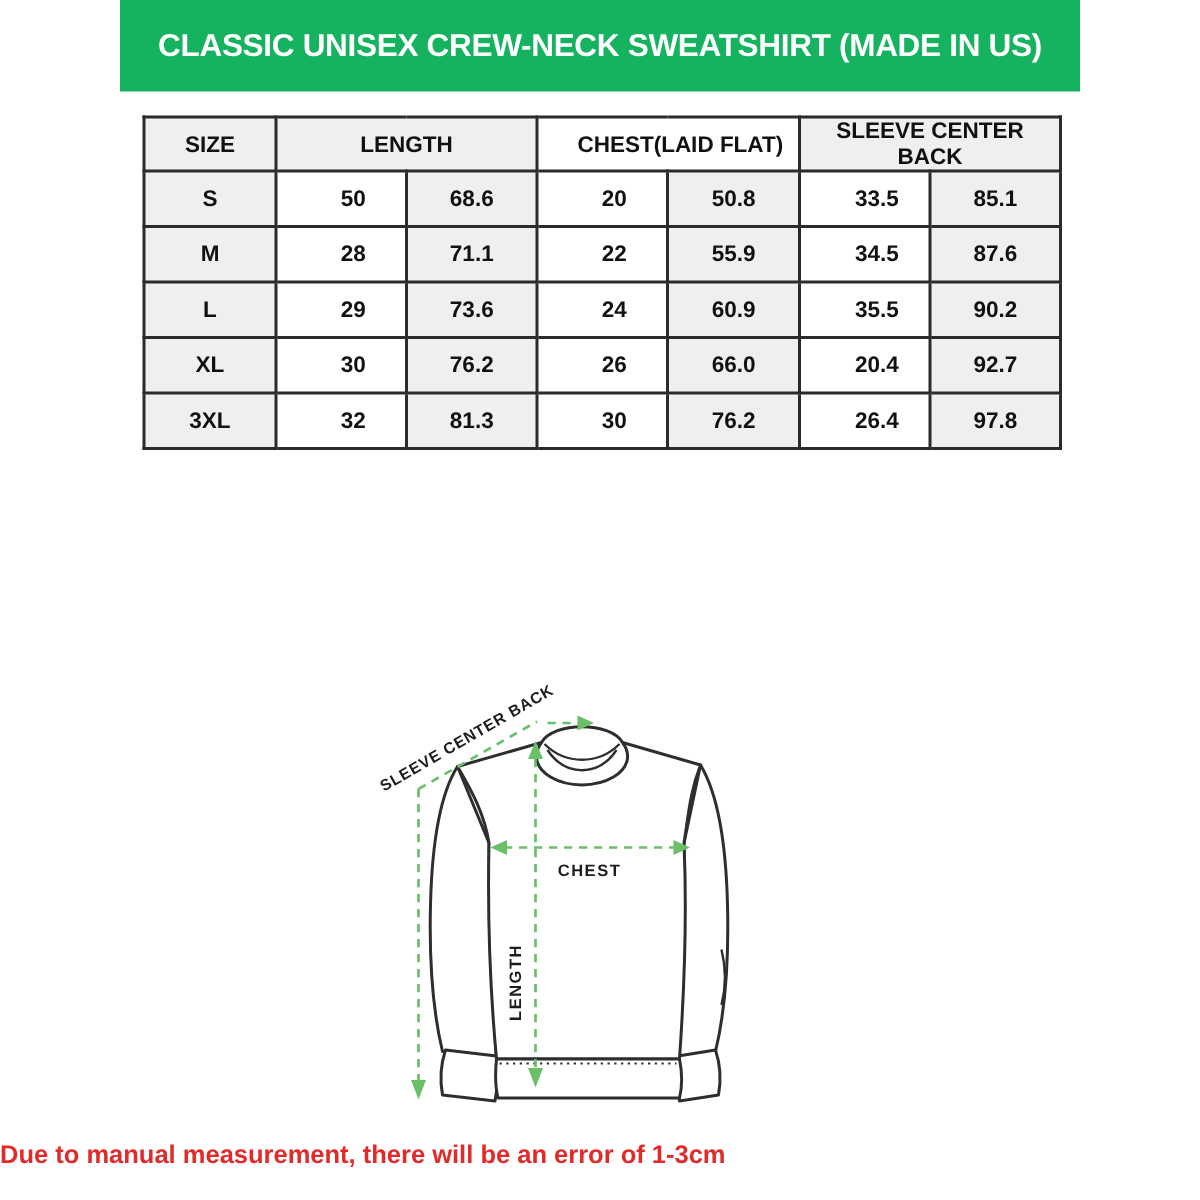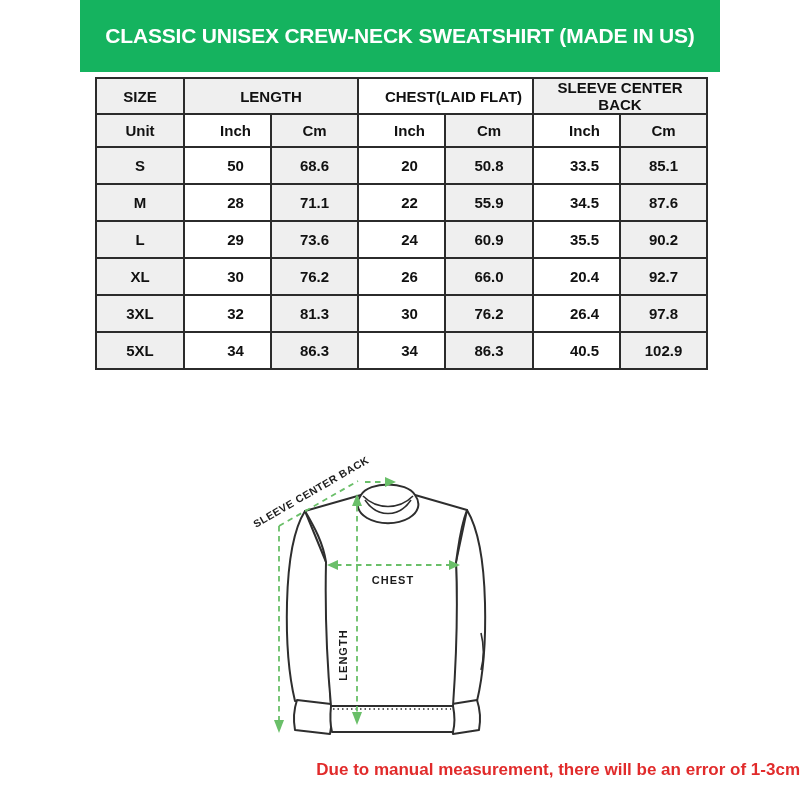--- a/index.html
+++ b/index.html
@@ -1,21 +1,21 @@
 <!DOCTYPE html>
 <html><head>
 <meta charset="utf-8">
 <style>
   * { margin:0; padding:0; box-sizing:border-box; }
   html,body { width:800px; height:800px; background:#ffffff;
     font-family:"Liberation Sans","DejaVu Sans",sans-serif; }
   .page { position:relative; width:800px; height:800px; background:#fff; overflow:hidden; }
 
   
-  .banner { position:absolute; left:80px; top:0; width:640px; height:72px;
+  .banner { position:absolute; left:80px; top:0; width:640px; height:61px;
     background:#15b35f; display:flex; align-items:center; justify-content:center; }
   .banner h1 { color:#ffffff; font-size:21px; font-weight:bold; letter-spacing:-0.2px;
     white-space:nowrap; font-stretch:condensed; }
 
   
   .size-table { position:absolute; left:95px; top:77px; width:611px;
     border-collapse:collapse; table-layout:fixed; }
   .size-table td { border:2px solid #2b2b2b; text-align:center; vertical-align:middle;
     font-size:15px; font-weight:bold; color:#111; padding:0; }
   .size-table tr.hdr td { height:33px; }
@@ -28,21 +28,21 @@
   .diagram svg { display:block; width:360px; height:310px; }
   .garment { fill:#ffffff; stroke:#2e2e2e; stroke-width:2; stroke-linejoin:round; }
   .seam { fill:none; stroke:#2e2e2e; stroke-width:1.6; }
   .dotseam { fill:none; stroke:#2e2e2e; stroke-width:1.3; stroke-dasharray:1.5,3; }
   .measure { fill:none; stroke:#6abf69; stroke-width:1.8; stroke-dasharray:5.5,4.5; }
   .mArrow { fill:#6abf69; stroke:none; }
   .mLabel { fill:#1c1c1c; font-size:11px; font-weight:bold; letter-spacing:1px; }
   .mLabelSleeve { fill:#1c1c1c; font-size:10.5px; font-weight:bold; letter-spacing:0.6px; }
 
   
-  .footnote { position:absolute; left:0; top:760px; width:800px; text-align:right;
+  .footnote { position:absolute; left:0; top:760px; width:800px; text-align:left;
     color:#e12b2b; font-size:17px; font-weight:bold; }
 </style>
 </head>
 <body>
 
 <div class="page">
 
   <div class="banner">
     <h1>CLASSIC UNISEX CREW-NECK SWEATSHIRT (MADE IN US)</h1>
   </div>
@@ -56,29 +56,20 @@
         <col style="width:88px">
         <col style="width:87px">
         <col style="width:87px">
     </colgroup>
     <tbody>
       <tr class="hdr">
         <td class="gray">SIZE</td>
         <td class="gray" colspan="2">LENGTH</td>
         <td class="white" colspan="2">CHEST(LAID FLAT)</td>
         <td class="gray" colspan="2">SLEEVE CENTER BACK</td>
-      </tr>
-      <tr class="hdr">
-        <td class="gray">Unit</td>
-        <td class="white">Inch</td>
-        <td class="gray">Cm</td>
-        <td class="white">Inch</td>
-        <td class="gray">Cm</td>
-        <td class="white">Inch</td>
-        <td class="gray">Cm</td>
       </tr>
 
       <tr class="datarow">
         <td class="gray">S</td>
         <td class="white">50</td>
         <td class="gray">68.6</td>
         <td class="white">20</td>
         <td class="gray">50.8</td>
         <td class="white">33.5</td>
         <td class="gray">85.1</td>
@@ -112,29 +103,20 @@
       </tr>
       <tr class="datarow">
         <td class="gray">3XL</td>
         <td class="white">32</td>
         <td class="gray">81.3</td>
         <td class="white">30</td>
         <td class="gray">76.2</td>
         <td class="white">26.4</td>
         <td class="gray">97.8</td>
       </tr>
-      <tr class="datarow">
-        <td class="gray">5XL</td>
-        <td class="white">34</td>
-        <td class="gray">86.3</td>
-        <td class="white">34</td>
-        <td class="gray">86.3</td>
-        <td class="white">40.5</td>
-        <td class="gray">102.9</td>
-      </tr>
     </tbody>
   </table>
 
   <div class="diagram">
     <svg viewBox="0 0 360 310">
 
       <path class="garment" d="M 80,63 C 68,82 63,115 62,155 C 61,195 64,228 70,253 L 106,257 C 104,230 103,190 102,160 C 101,135 101,122 101,114 Z"></path>
       <path class="garment" d="M 242,62 C 254,82 259,115 260,155 C 261,195 258,228 252,253 L 227,257 C 229,230 230,190 231,160 C 232,135 231,122 231,114 Z"></path>
 
       <path class="garment" d="M 72,252 L 106,256 C 107,266 107,276 105,286 L 70,282 C 68,271 69,261 72,252 Z"></path>

